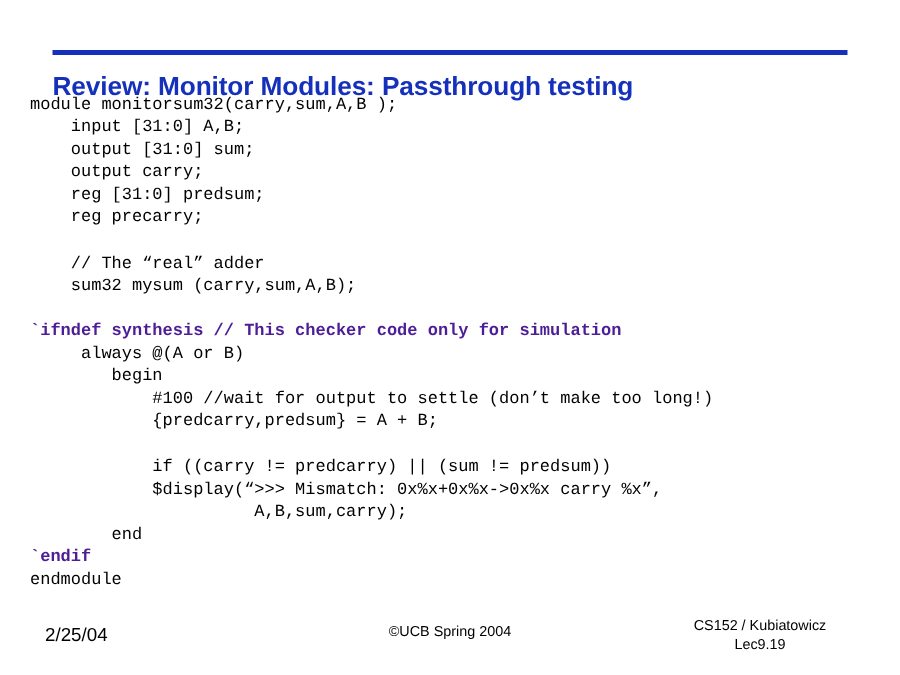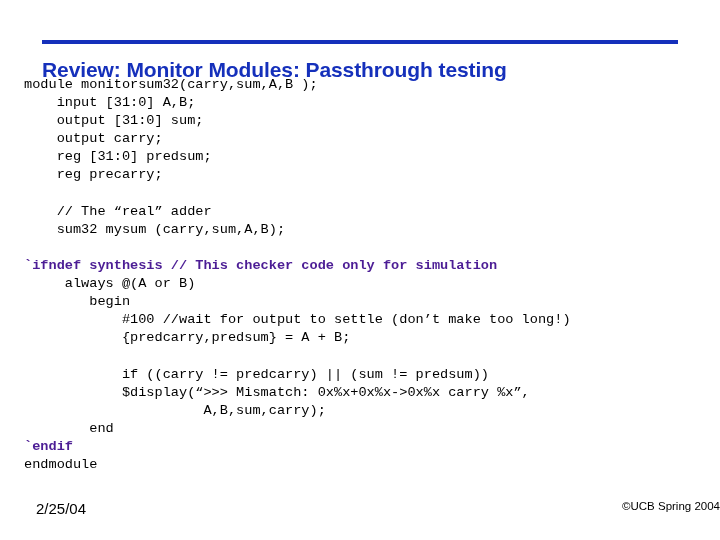--- a/index.html
+++ b/index.html
@@ -74,21 +74,21 @@
     top: 500px;
     font-size: 15px;
     color: #000000;
     font-family: "Liberation Sans", sans-serif;
   }
   .footer-center {
     position: absolute;
     left: 0;
     top: 500px;
     width: 720px;
-    text-align: right;
+    text-align: center;
     font-size: 11.5px;
     color: #000000;
     font-family: "Liberation Sans", sans-serif;
   }
   .footer-right {
     position: absolute;
     right: 22px;
     top: 494px;
     width: 180px;
     text-align: center;
@@ -103,13 +103,15 @@
 <body>
 
 <div class="slide-title">Review: Monitor Modules: Passthrough testing</div>
 <div class="title-rule"></div>
 
 <div class="code-block" id="code-block"><div class="code-line">module monitorsum32(carry,sum,A,B );</div><div class="code-line">    input [31:0] A,B;</div><div class="code-line">    output [31:0] sum;</div><div class="code-line">    output carry;</div><div class="code-line">    reg [31:0] predsum;</div><div class="code-line">    reg precarry;</div><div class="code-line blank">&nbsp;</div><div class="code-line">    // The “real” adder</div><div class="code-line">    sum32 mysum (carry,sum,A,B);</div><div class="code-line blank">&nbsp;</div><div class="code-line hl">`ifndef synthesis // This checker code only for simulation</div><div class="code-line">     always @(A or B)</div><div class="code-line">        begin</div><div class="code-line">            #100 //wait for output to settle (don’t make too long!)</div><div class="code-line">            {predcarry,predsum} = A + B;</div><div class="code-line blank">&nbsp;</div><div class="code-line">            if ((carry != predcarry) || (sum != predsum))</div><div class="code-line">            $display(“&gt;&gt;&gt; Mismatch: 0x%x+0x%x-&gt;0x%x carry %x”,</div><div class="code-line">                      A,B,sum,carry);</div><div class="code-line">        end</div><div class="code-line hl">`endif</div><div class="code-line">endmodule</div></div>
 
 <div class="footer-date">2/25/04</div>
 <div class="footer-center">©UCB Spring 2004</div>
 <div class="footer-right">
+  <div>CS152 / Kubiatowicz</div>
+  <div>Lec9.19</div>
 </div>
 
 </body></html>

